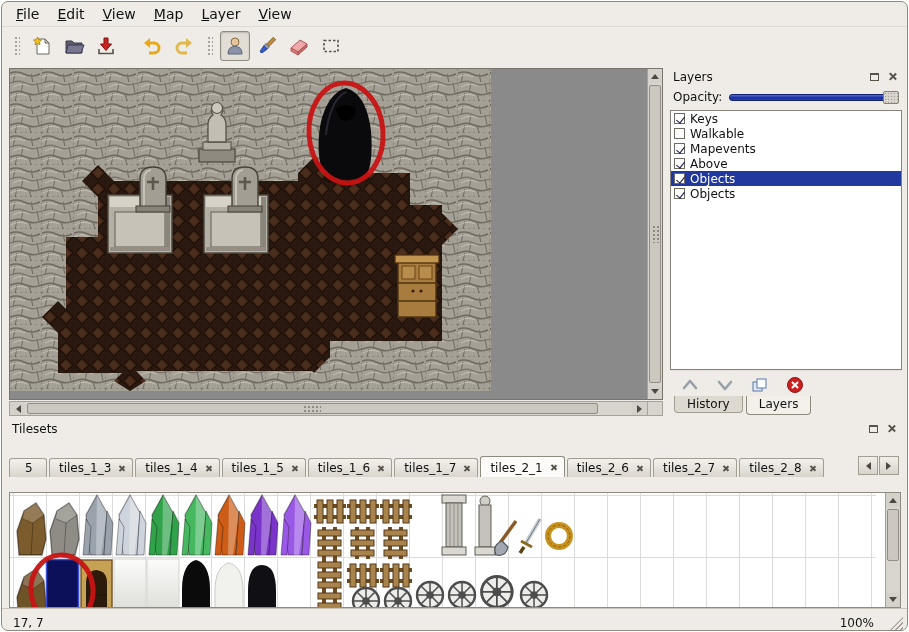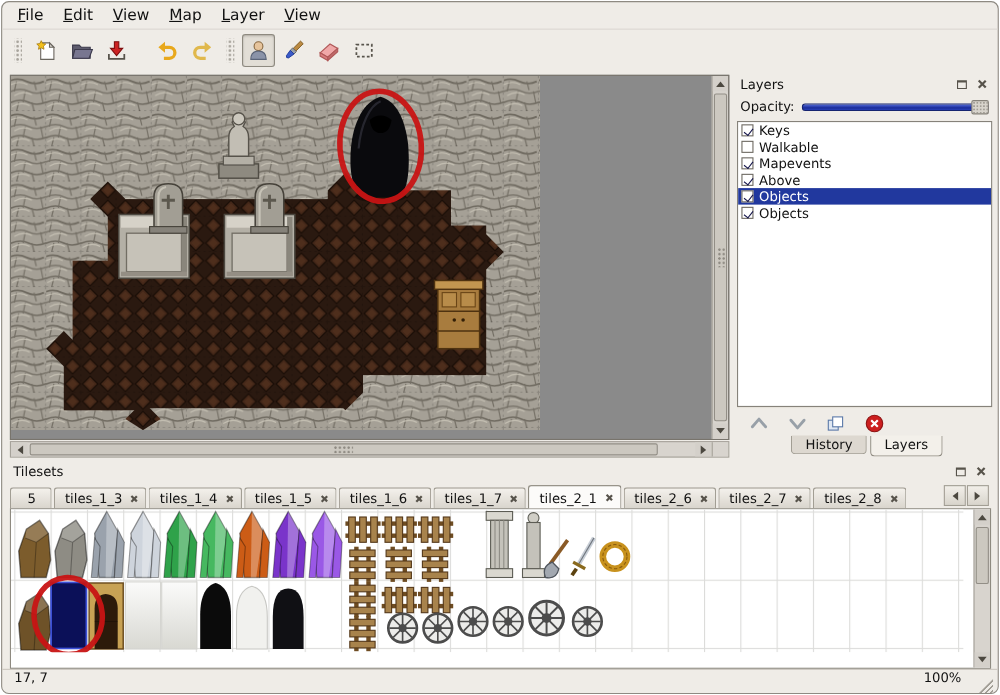--- a/index.html
+++ b/index.html
@@ -71,44 +71,44 @@
   .layer-row{ height:15px; display:flex; align-items:center; gap:5px; padding:0 1px; }
   .cb{ width:11px; height:11px; border:1px solid #6e6a62; background:#fff; position:relative; flex:none; margin-left:2px; }
   .cb.checked::after{ content:""; position:absolute; left:2.5px; top:0.5px; width:4px; height:7px;
                       border:solid #14144a; border-width:0 1.8px 1.8px 0; transform:rotate(38deg); }
   .layer-row.selected{ background:#21389e; }
   .layer-row.selected .layer-label{ color:#fff; }
 
   .layer-btns{ height:25px; display:flex; align-items:center; gap:11px; padding:3px 8px 0; border-top:1px solid #e6e2da; }
   .lbtn{ width:24px; height:20px; display:flex; align-items:center; justify-content:center; background:transparent; border:none; }
 
-  .dock-tabs{ height:21px; display:flex; gap:3px; padding:1px 0 0 4px;justify-content:center; }
+  .dock-tabs{ height:21px; display:flex; gap:3px; padding:1px 0 0 4px; }
   .dock-tab{ font-size:12px; padding:0 12px; height:17px; line-height:16px; background:#ddd8d0;
              border:1px solid #a29e94; border-top:none; border-radius:0 0 4px 4px; }
   .dock-tab.active{ background:#f3f0ea; height:19px; border-color:#8e8a80; }
 
   
-  .tilesets-dock{ height:190px; flex:none; display:flex; flex-direction:column; padding:2px 6px 0 7px; }
+  .tilesets-dock{ height:190px; flex:none; display:flex; flex-direction:column; padding:2px 6px 0 7px;gap:15px; }
   .ts-tabbar{ height:24px; display:flex; align-items:flex-end; position:relative; padding-right:48px; overflow:hidden; margin-top:1px; }
   .ts-tab{ flex:none; display:flex; align-items:center; gap:7px; font-size:12px; height:19px; padding:0 7px 0 9px;
            background:linear-gradient(#f4f1ec,#d9d5cd); border:1px solid #a29e94; border-bottom:none;
            border-radius:3px 3px 0 0; margin-right:2px; white-space:nowrap; }
   .ts-tab.active{ background:#fcfbf9; height:22px; border-color:#8e8a80; margin-bottom:-1px; z-index:2; }
   .ts-tab.clipped{ width:38px; padding-left:15px; overflow:hidden; }
   .ts-tab .xico{ width:7px; height:7px; }
   .ts-tab .xico::before,.ts-tab .xico::after{ height:7px; left:3px; }
   .ts-arrows{ position:absolute; right:2px; bottom:2px; display:flex; gap:1px; }
   .ts-arrow{ width:20px; height:19px; background:linear-gradient(#f2efe9,#d8d4cc); border:1px solid #a29e94;
              display:flex; align-items:center; justify-content:center; }
   .ts-content{ flex:1; background:#fff; border:1px solid #8e8a80; position:relative; overflow:hidden; }
   .ts-svg{ position:absolute; left:0; top:0; }
   .ts-thumb{ position:absolute; left:1px; right:1px; top:2px; height:52px; background:#ccc8c0; border:1px solid #928e86; border-radius:2px; }
 
   
-  .statusbar{ height:22px; display:flex; align-items:flex-start; font-size:12px; padding:0 4px 0 11px; border-top:1px solid #cac6be; }
+  .statusbar{ height:22px; display:flex; align-items:flex-end; font-size:12px; padding:0 4px 0 11px; border-top:1px solid #cac6be; }
   .status-zoom{ margin-right:16px; }
   .resize-grip{ width:13px; height:13px; align-self:flex-end;
                 background:repeating-linear-gradient(135deg,transparent 0 2px,#a29e96 2px 3.5px);
                 clip-path:polygon(100% 0,100% 100%,0 100%); }
 </style>
 </head>
 <body>
 
 <div class="window">
 

